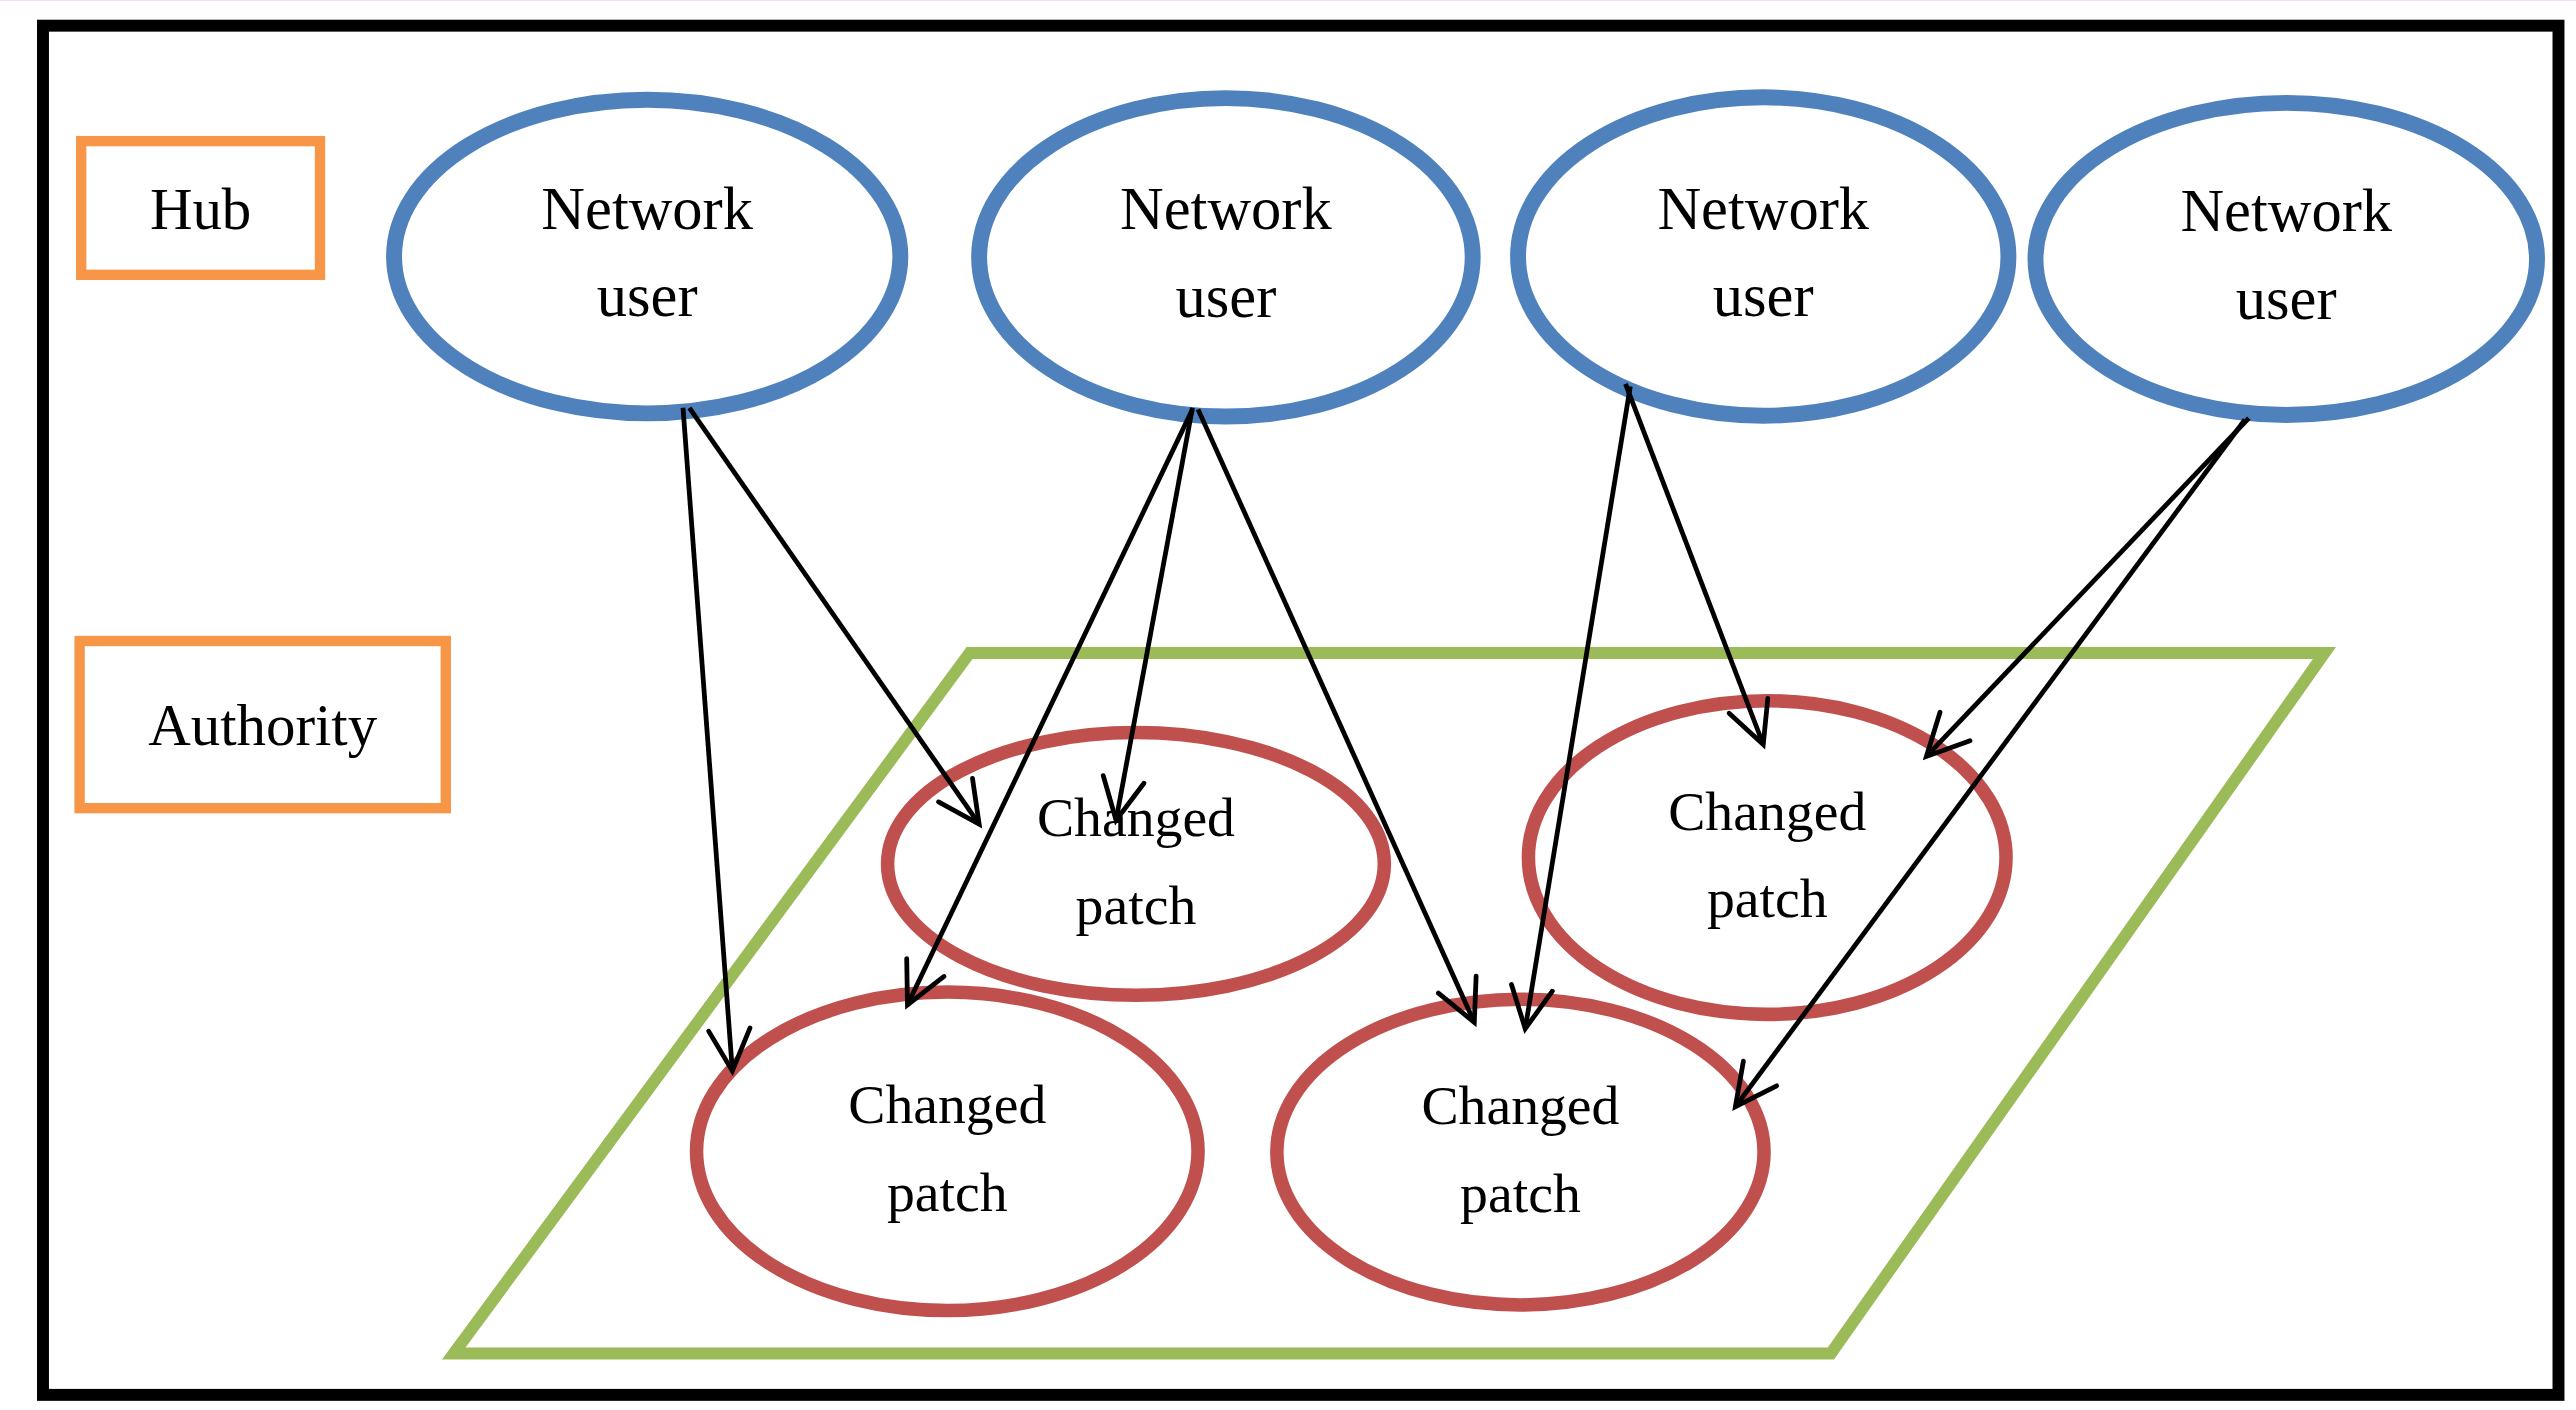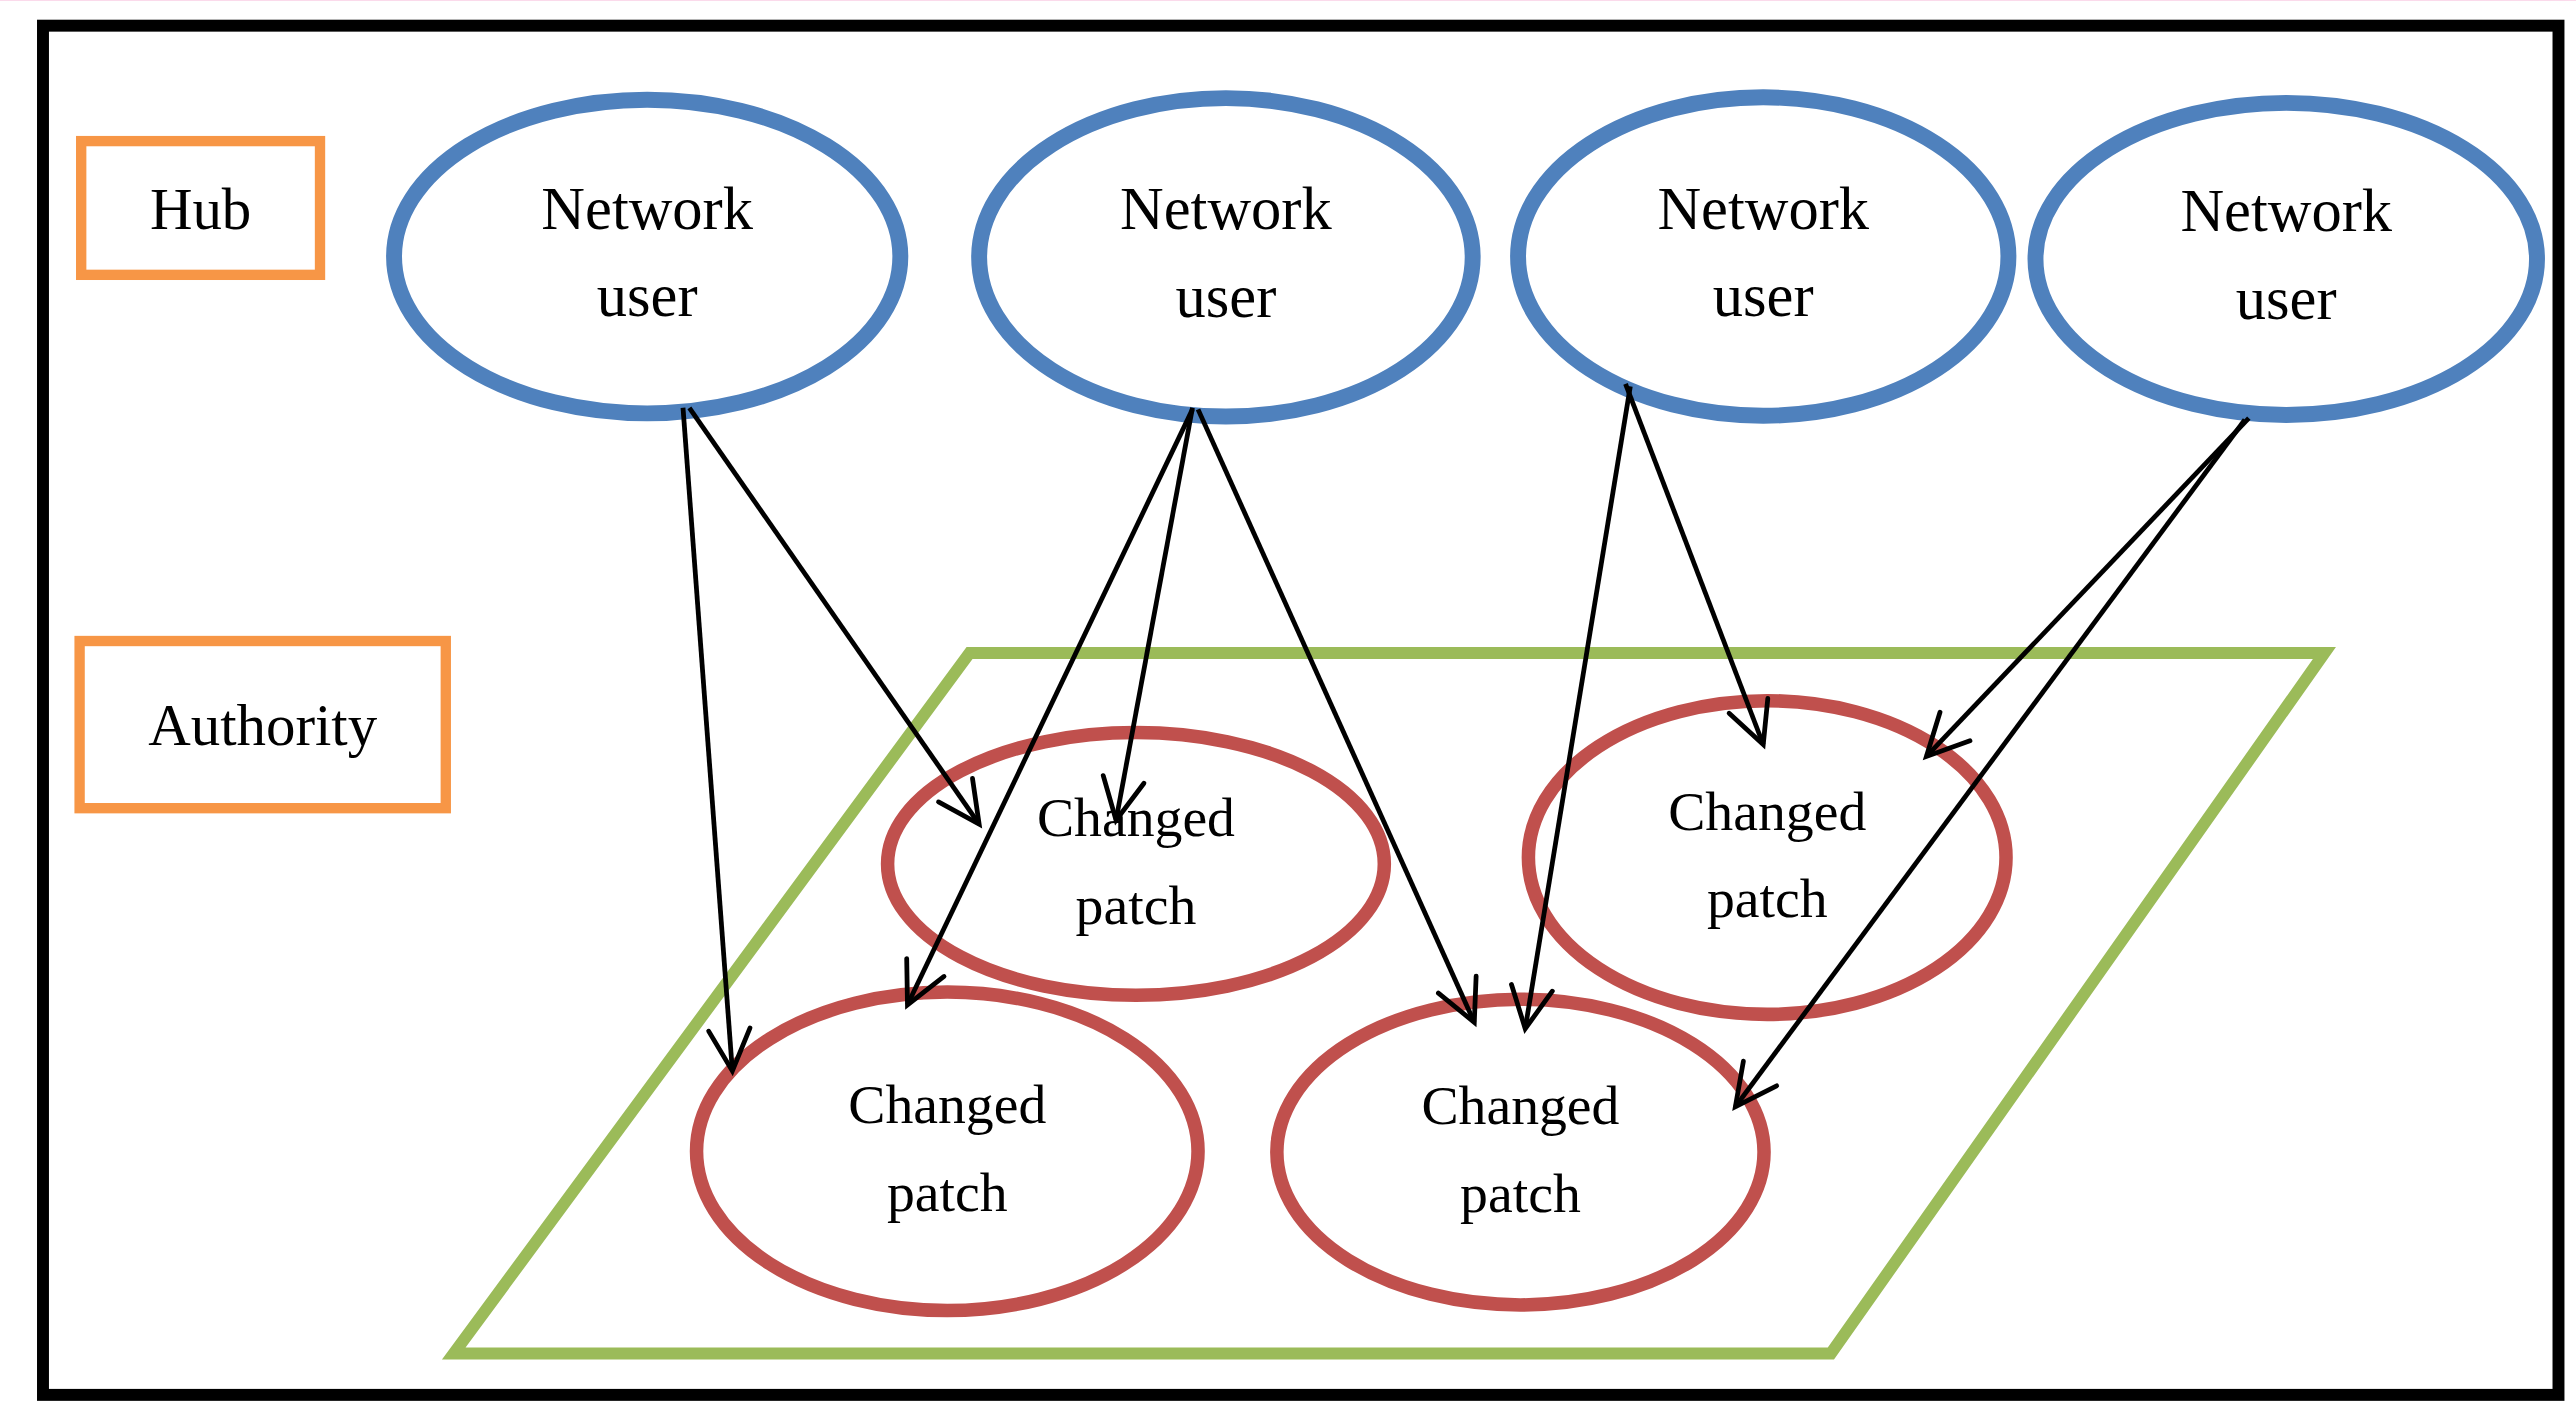--- a/index.html
+++ b/index.html
@@ -1,16 +1,16 @@
 <!DOCTYPE html>
 <html style="font-size:12.7px"><head>
 <meta charset="utf-8">
 <style>
   html,body{margin:0;padding:0;background:#ffffff;}
-  .stage{position:relative;width:2576px;height:1411px;background:#ec4899;overflow:hidden;}
+  .stage{position:relative;width:2576px;height:1411px;background:#d946ef;overflow:hidden;}
   svg{display:block;}
   text{font-family:"Liberation Serif","DejaVu Serif",serif;fill:#000000;}
   .label-box-text{font-size:74px;}
   .user-text{font-size:76px;}
   .patch-text{font-size:70px;}
 </style>
 </head>
 <body>
 
 <div class="stage">

